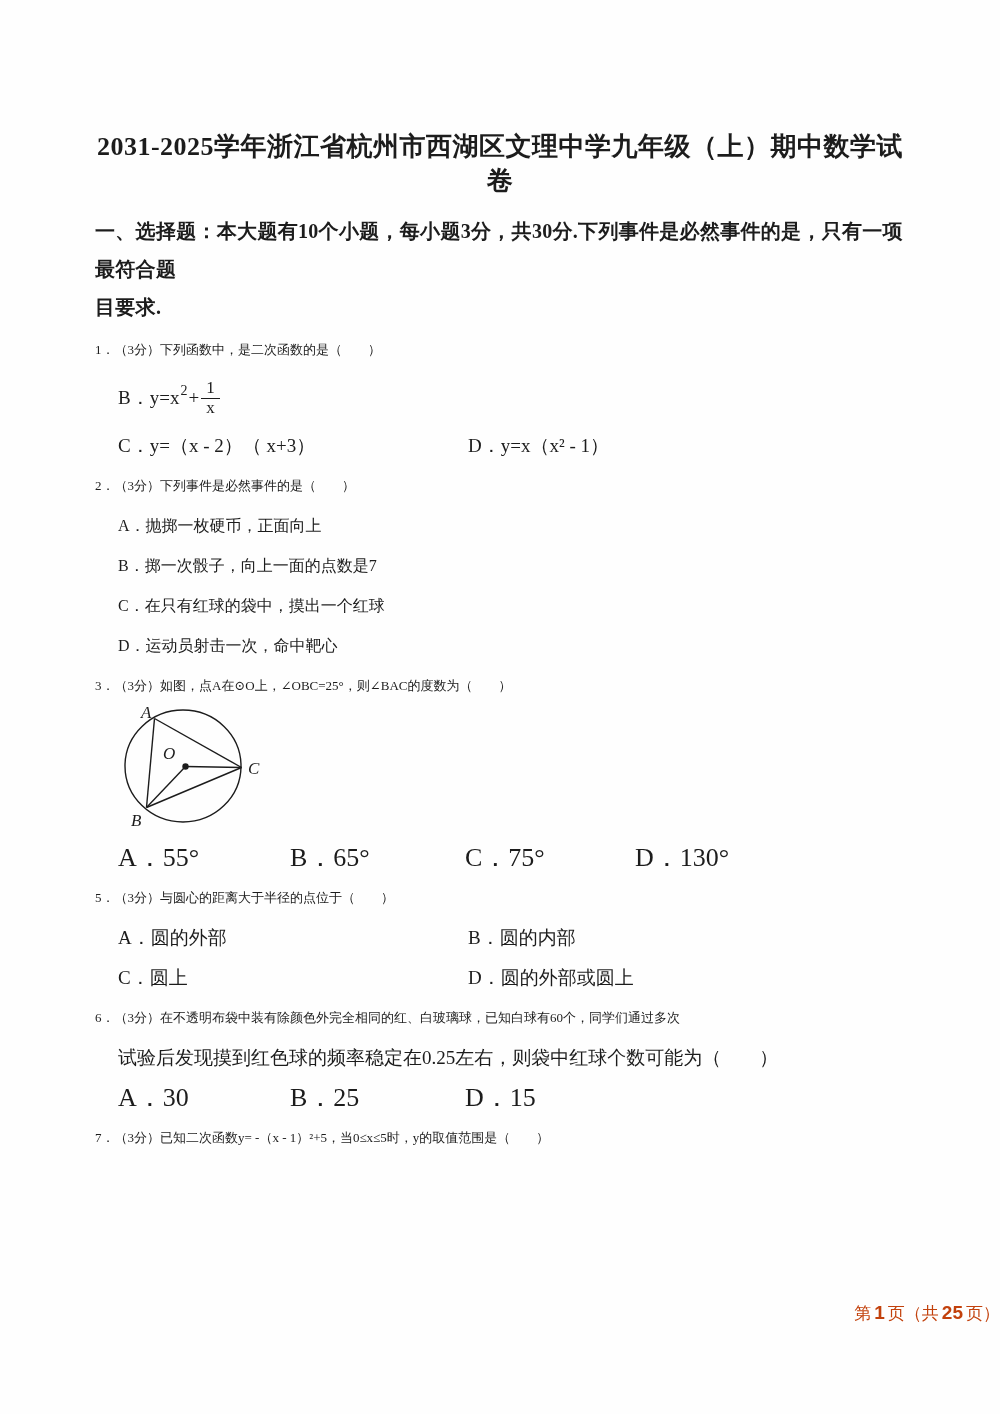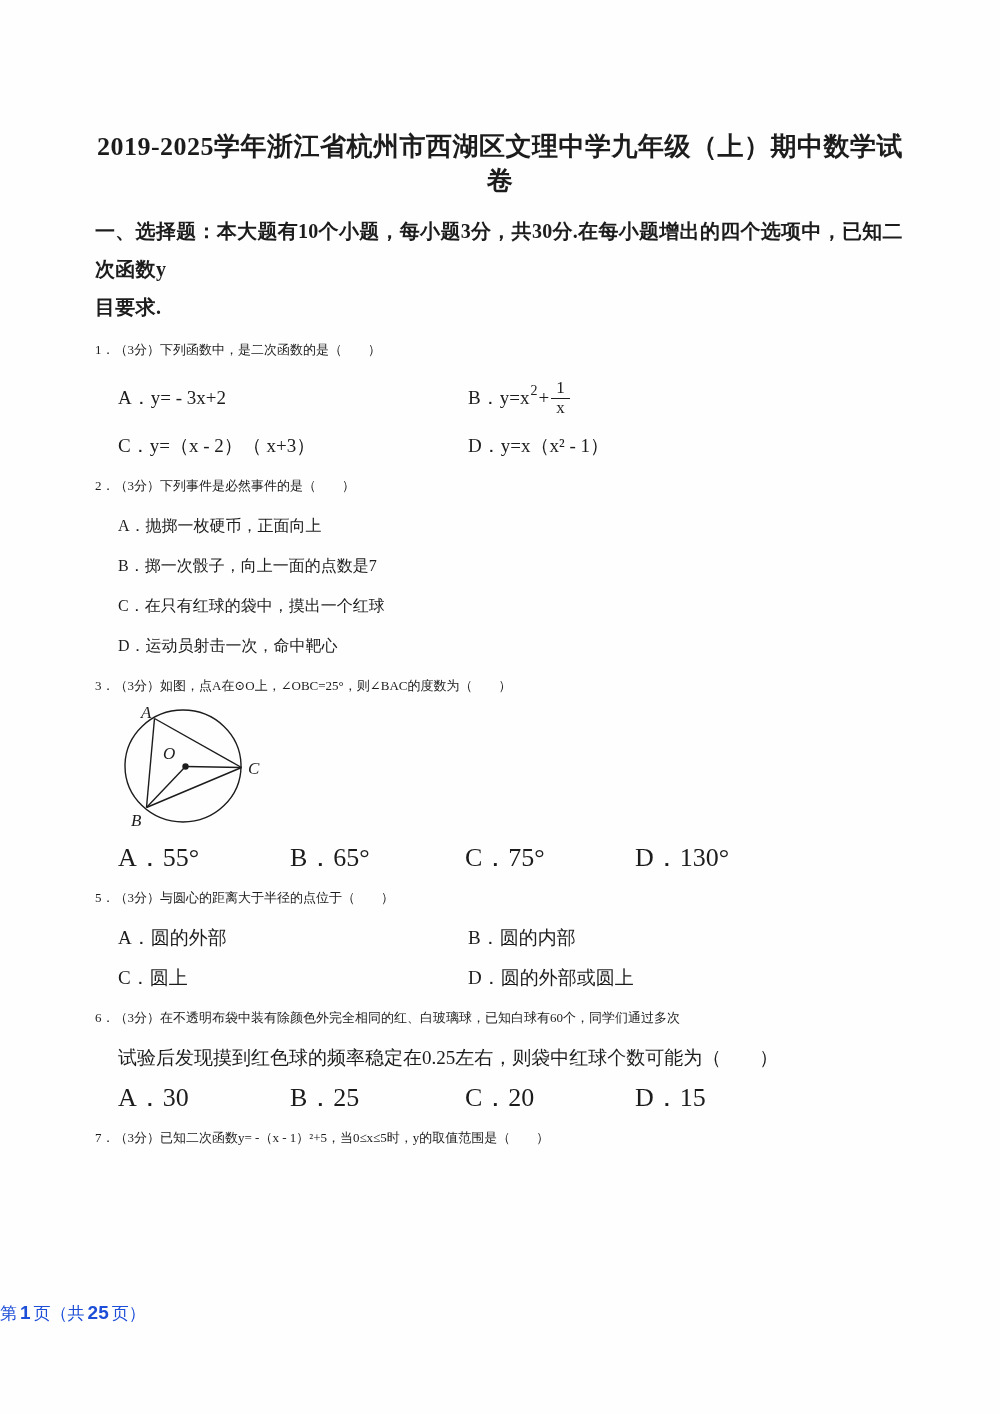--- a/index.html
+++ b/index.html
@@ -87,44 +87,43 @@
     font-style: italic;
     font-size: 17px;
     fill: #1c1c1c;
   }
   .fig-stroke { stroke: #1c1c1c; stroke-width: 1.4; fill: none; }
   .footer {
     position: absolute;
     top: 1302px;
     left: 0;
     width: 100%;
-    text-align: left;
+    text-align: right;
     font-size: 17px;
-    color: #1d4ed8;
+    color: #c2410c;
   }
   .footer b {
     font-family: "Liberation Sans", "DejaVu Sans", sans-serif;
     font-size: 19px;
     margin: 0 3px;
   }
 </style>
 </head>
 <body>
 
 <div class="page">
 
-  <h1 class="title">2019-2025学年浙江省杭州市西湖区文理中学九年级（上）期中数学试卷</h1>
-
-  <div class="section-line">一、选择题：本大题有10个小题，每小题3分，共30分.在每小题增出的四个选项中，已知二次函数y</div>
+  <h1 class="title">2031-2025学年浙江省杭州市西湖区文理中学九年级（上）期中数学试卷</h1>
+
+  <div class="section-line">一、选择题：本大题有10个小题，每小题3分，共30分.下列事件是必然事件的是，只有一项最符合题</div>
   <div class="section-line">目要求.</div>
 
   <section>
     <div class="stem q1-top">1．（3分）下列函数中，是二次函数的是（　　）</div>
     <div class="q1-frac-row">
-      <div class="col-left">A．y= - 3x+2</div>
       <div>
         <span class="math-b">
           <span>B．</span>
           <span>y=x</span>
             <sup>2</sup>
             <span>+</span>
           <span class="frac">
             <span class="num">1</span>
             <span class="den">x</span>
           </span>
@@ -182,21 +181,20 @@
       <div>D．圆的外部或圆上</div>
     </div>
   </section>
 
   <section>
     <div class="stem">6．（3分）在不透明布袋中装有除颜色外完全相同的红、白玻璃球，已知白球有60个，同学们通过多次</div>
     <div class="stem-cont">试验后发现摸到红色球的频率稳定在0.25左右，则袋中红球个数可能为（　　）</div>
     <div class="opt-row4">
       <div>A．30</div>
       <div>B．25</div>
-      <div>C．20</div>
       <div>D．15</div>
     </div>
   </section>
 
   <section>
     <div class="stem">7．（3分）已知二次函数y= -（x - 1）²+5，当0≤x≤5时，y的取值范围是（　　）</div>
   </section>
 
   <div class="footer">
     <span>第</span><b>1</b><span>页（共</span><b>25</b><span>页）</span>

